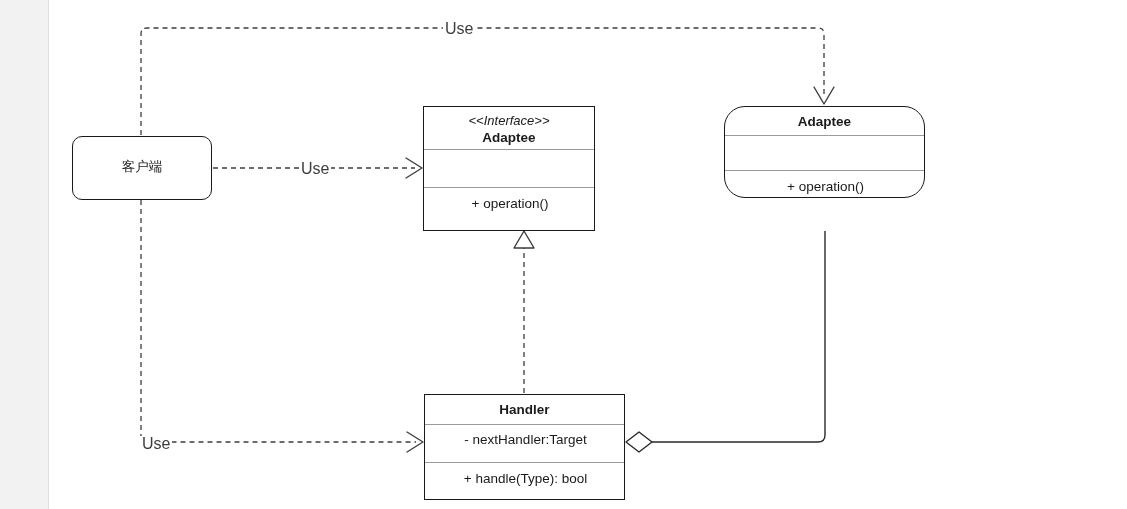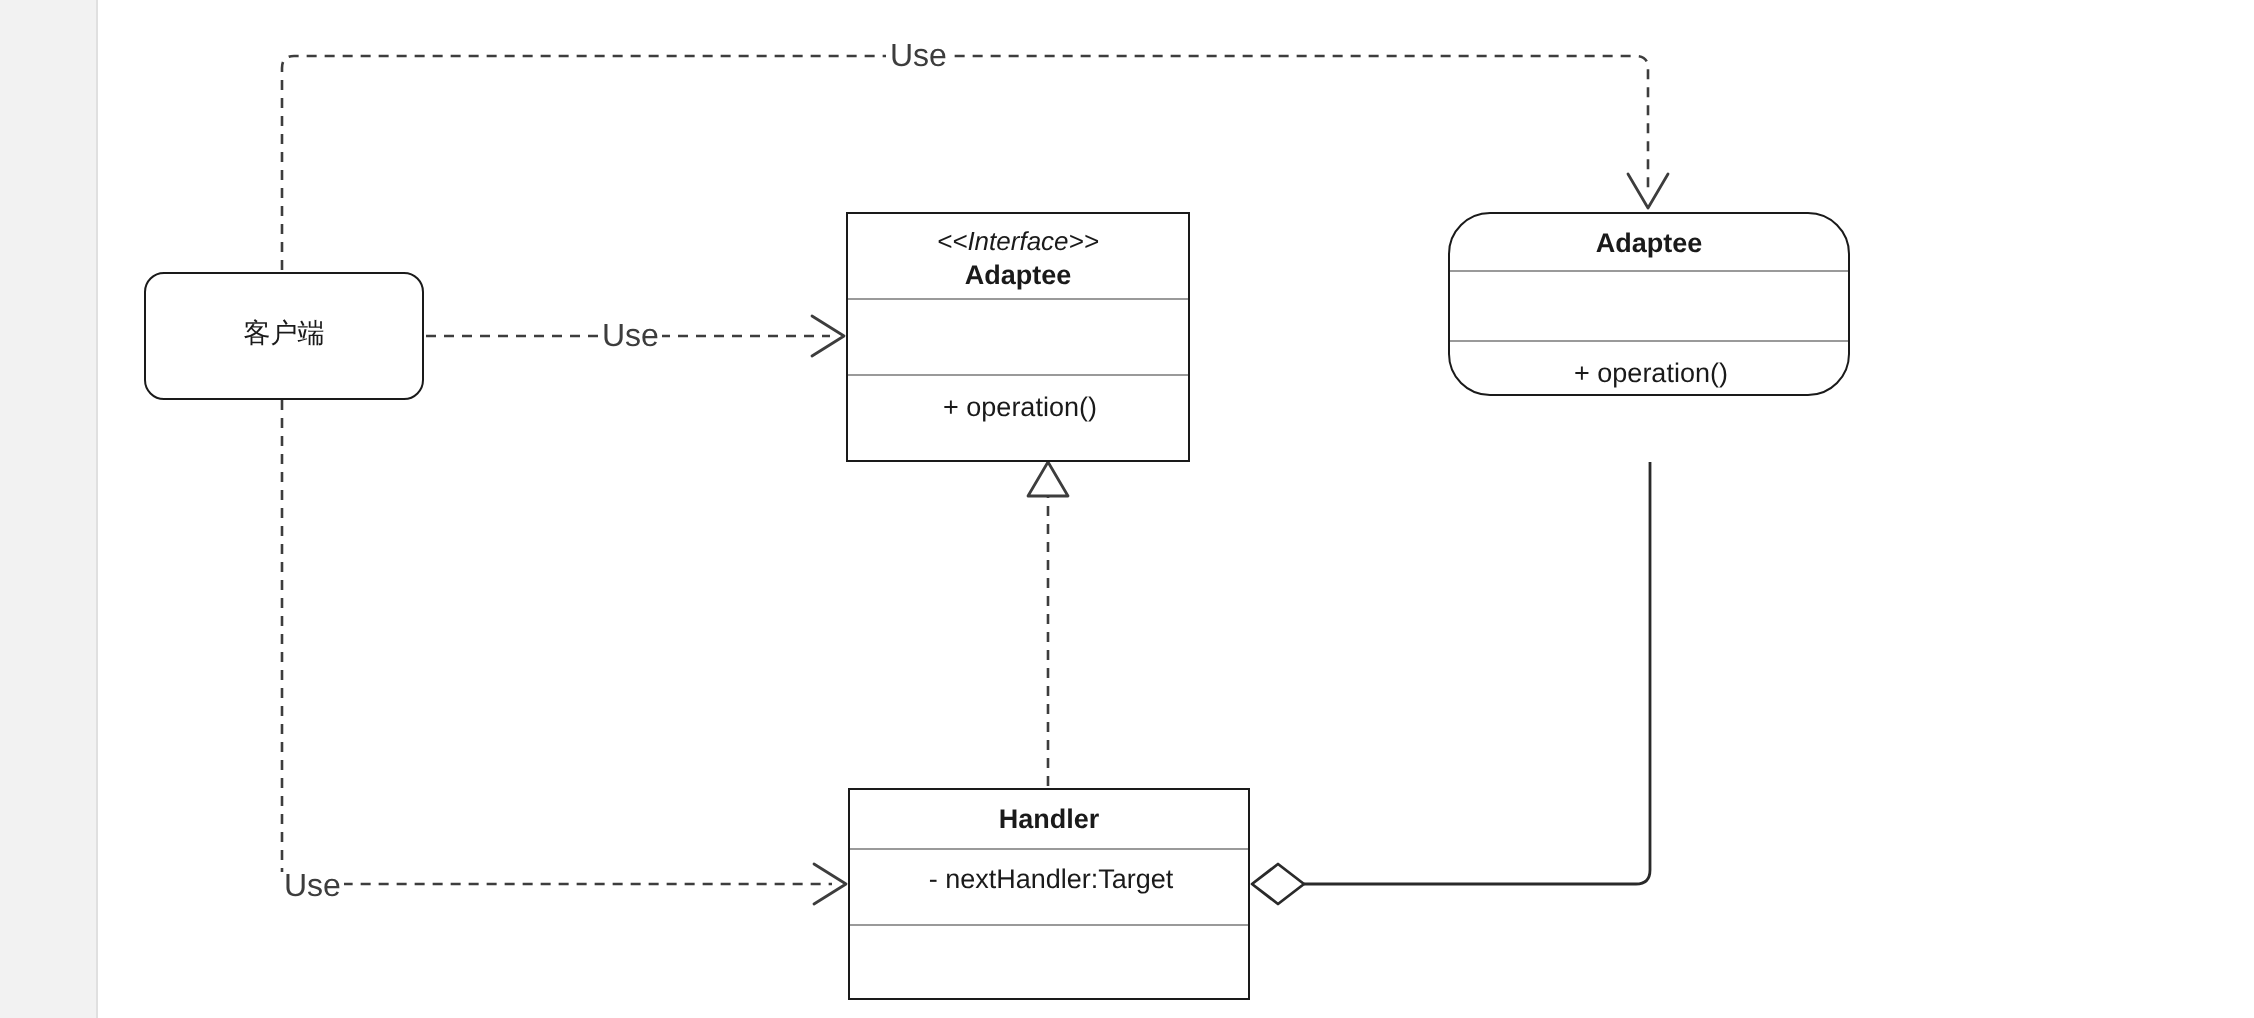--- a/index.html
+++ b/index.html
@@ -106,16 +106,17 @@
     <div class="uml-div" style="top:28px;"></div>
     <div class="uml-div" style="top:63px;"></div>
     <div class="cmp-member" style="top:72px;">+ operation()</div>
   </div>
 
   <div class="uml-box" style="left:424px;top:394px;width:201px;height:106px;">
     <div class="cmp-title" style="top:7px;">Handler</div>
     <div class="uml-div" style="top:29px;"></div>
     <div class="cmp-member" style="top:37px;">- nextHandler:Target</div>
     <div class="uml-div" style="top:67px;"></div>
+    <div class="cmp-member" style="top:76px;">+ handle(Type): bool</div>
   </div>
 
 
 </div>
 
 </body></html>

